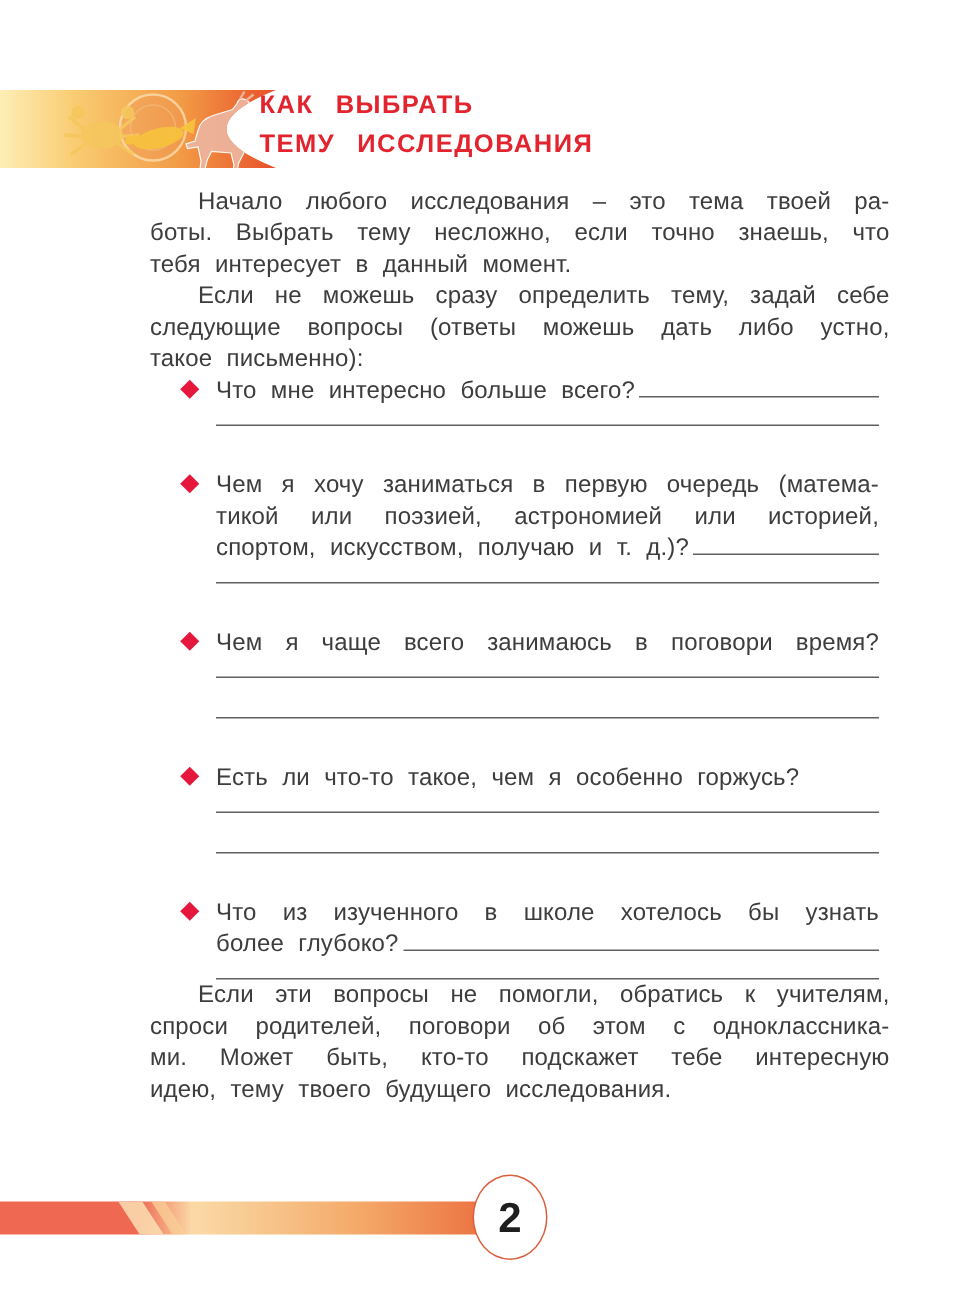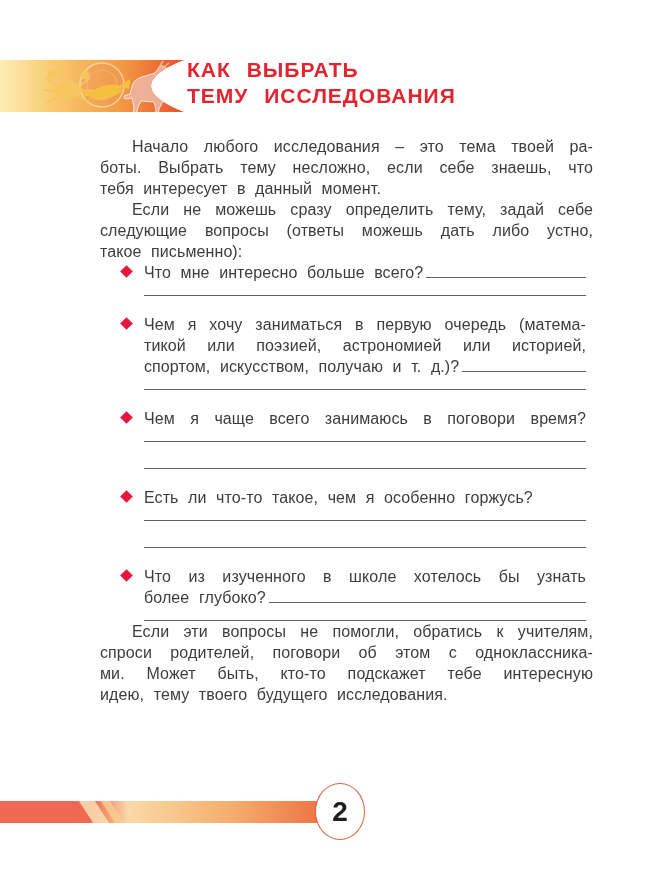--- a/index.html
+++ b/index.html
@@ -16,46 +16,46 @@
   
   .banner {
     position: absolute; left: 0; top: 60px;
     width: 184px; height: 52px;
     background: linear-gradient(90deg,#fdeeb6 0%,#f9cb70 28%,#f29a45 66%,#e8502a 100%);
     clip-path: path("M0 0 H184 Q118 26 184 52 H0 Z");
   }
   .banner svg { display:block; }
 
   .page-title {
-    position: absolute; left: 187px; top: 57px;
+    position: absolute; left: 173px; top: 57px;
     margin: 0;
-    font-size: 21px; line-height: 26px;
+    font-size: 17px; line-height: 26px;
     font-weight: bold;
     color: #e2242f;
     letter-spacing: 1px;
     word-spacing: 9px;
     white-space: nowrap;
   }
 
   
   .content {
-    position: absolute; left: 100px; right: 57px; top: 136px;
+    position: absolute; left: 100px; right: 57px; top: 124px;
     font-size: 16px; line-height: 21px;
     word-spacing: 5px;
     letter-spacing: 0.1px;
   }
   .para { margin: 0; }
   .line { text-align: justify; }
   .line.stretch { text-align-last: justify; }
   .line.left { text-align: center; text-align-last: left; }
   .line.indent { text-indent: 32px; }
 
   
   .q-list { margin: 0; padding-right: 7px; }
-  .q-item { position: relative; padding-left: 44px; margin-top: 18px; }
+  .q-item { position: relative; padding-left: 44px; margin-top: 29px; }
   .q-item.first { margin-top: 0; }
   .diamond {
     position: absolute; left: 22px; top: 5px;
     width: 9px; height: 9px;
     background: #e6173c;
     transform: rotate(45deg);
   }
   
   .rule-after { overflow: hidden; text-align: right; text-align-last: left; }
   .fill-rule {
@@ -141,21 +141,21 @@
 
   <h1 class="page-title">
     <span>КАК ВЫБРАТЬ</span><br>
     <span>ТЕМУ ИССЛЕДОВАНИЯ</span>
   </h1>
 
   <div class="content">
 
     <p class="para">
       <span class="line stretch indent" style="display:block">Начало любого исследования – это тема твоей ра-</span>
-      <span class="line stretch" style="display:block">боты. Выбрать тему несложно, если себе знаешь, что</span>
+      <span class="line stretch" style="display:block">боты. Выбрать тему несложно, если точно знаешь, что</span>
       <span class="line left" style="display:block">тебя интересует в данный момент.</span>
     </p>
 
     <p class="para">
       <span class="line stretch indent" style="display:block">Если не можешь сразу определить тему, задай себе</span>
       <span class="line stretch" style="display:block">следующие вопросы (ответы можешь дать либо устно,</span>
       <span class="line left" style="display:block">такое письменно):</span>
     </p>
 
     <div class="q-list">

